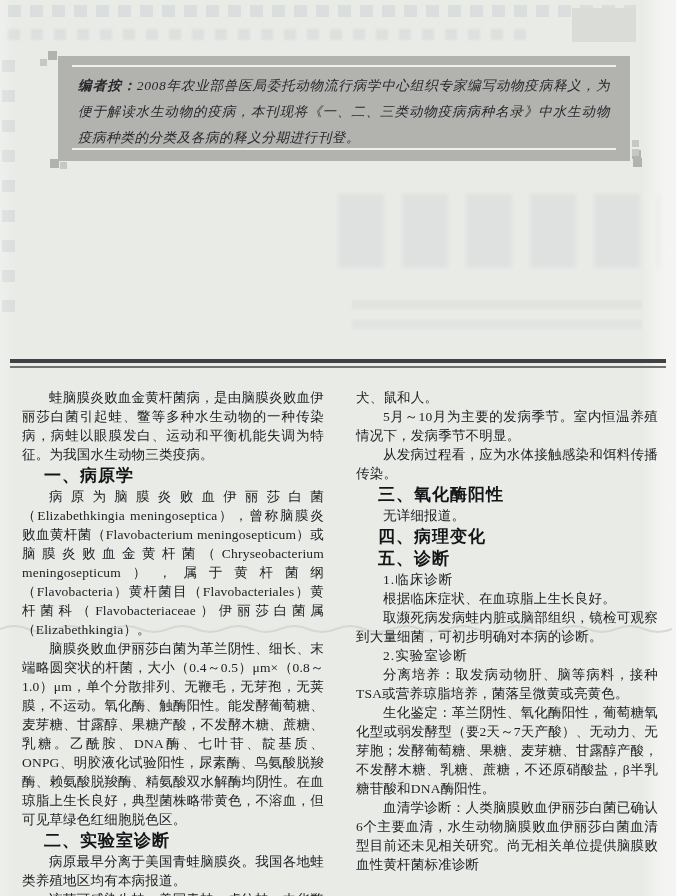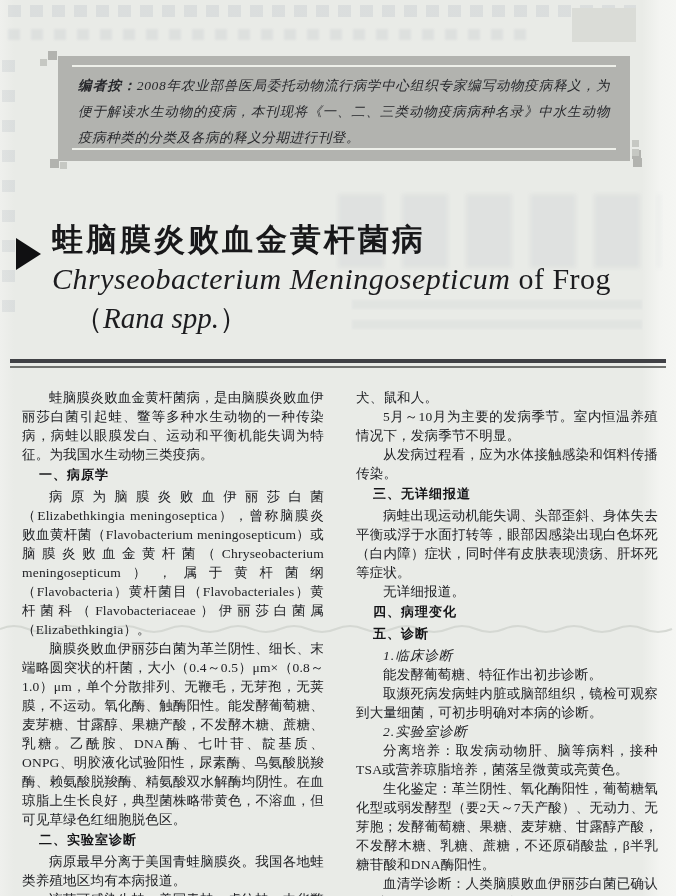--- a/index.html
+++ b/index.html
@@ -66,25 +66,25 @@
   .cols{
     position:absolute; left:22px; right:18px; top:388px; bottom:0;
     display:flex; gap:32px; overflow:hidden; z-index:1;
   }
   .col{flex:1; min-width:0;}
   .blk{margin:0; text-align:justify; letter-spacing:.2px;}
   .para, .cont, .subheading{font-size:13.5px; line-height:19px;}
   .para{text-indent:2em;}
   .cont{text-indent:0;}
   .heading{
-    font-family:Liberation Mono, monospace;
-    font-weight:bold; font-size:13px; line-height:21px;
+    font-family:Liberation Sans, sans-serif;
+    font-weight:bold; font-size:17px; line-height:21px;
     text-indent:1.3em; letter-spacing:1px; color:#141417; margin:1px 0;
   }
-  .subheading{font-style:italic; text-indent:2em; letter-spacing:1px;}
+  .subheading{text-indent:2em; letter-spacing:1px;}
 </style>
 </head>
 <body>
 
 <div class="page">
 
   <div class="ghost g-top1"></div>
   <div class="ghost g-top2"></div>
   <div class="ghost g-tr"></div>
   <div class="ghost g-left"></div>
@@ -97,50 +97,43 @@
   <div class="ed-box">
     <div class="orn tl"></div>
     <div class="orn tr"></div>
     <div class="orn bl"></div>
     <div class="orn br"></div>
     <div class="ed-inner">
       <p class="ed-text"><b>编者按：</b><span>2008年农业部兽医局委托动物流行病学中心组织专家编写动物疫病释义，为便于解读水生动物的疫病，本刊现将《一、二、三类动物疫病病种名录》中水生动物疫病种类的分类及各病的释义分期进行刊登。</span></p>
     </div>
   </div>
 
-  <div class="title-block">
-    <div class="tri"></div>
-    <h1 class="title-zh">蛙脑膜炎败血金黄杆菌病</h1>
-    <div class="title-en"><i>Chryseobacterium Meningosepticum</i><span> of Frog</span></div>
-    <div class="title-latin"><span>（</span><i>Rana spp.</i><span>）</span></div>
-  </div>
 
   <div class="rule"></div>
 
   <div class="cols">
     <div class="col">
         <div class="blk para">蛙脑膜炎败血金黄杆菌病，是由脑膜炎败血伊丽莎白菌引起蛙、鳖等多种水生动物的一种传染病，病蛙以眼膜发白、运动和平衡机能失调为特征。为我国水生动物三类疫病。</div>
         <div class="blk heading">一、病原学</div>
         <div class="blk para">病原为脑膜炎败血伊丽莎白菌（Elizabethkingia meningoseptica），曾称脑膜炎败血黄杆菌（Flavobacterium meningosepticum）或脑膜炎败血金黄杆菌（Chryseobacterium meningosepticum），属于黄杆菌纲（Flavobacteria）黄杆菌目（Flavobacteriales）黄杆菌科（Flavobacteriaceae）伊丽莎白菌属（Elizabethkingia）。</div>
         <div class="blk para">脑膜炎败血伊丽莎白菌为革兰阴性、细长、末端略圆突状的杆菌，大小（0.4～0.5）μm×（0.8～1.0）μm，单个分散排列、无鞭毛，无芽孢，无荚膜，不运动。氧化酶、触酶阳性。能发酵葡萄糖、麦芽糖、甘露醇、果糖产酸，不发酵木糖、蔗糖、乳糖。乙酰胺、DNA酶、七叶苷、靛基质、ONPG、明胶液化试验阳性，尿素酶、鸟氨酸脱羧酶、赖氨酸脱羧酶、精氨酸双水解酶均阴性。在血琼脂上生长良好，典型菌株略带黄色，不溶血，但可见草绿色红细胞脱色区。</div>
         <div class="blk heading">二、实验室诊断</div>
         <div class="blk para">病原最早分离于美国青蛙脑膜炎。我国各地蛙类养殖地区均有本病报道。</div>
         <div class="blk para">该菌可感染牛蛙、美国青蛙、虎纹蛙、中华鳖和沙鳖等各种养殖蛙类和鳖类，蛙是主要宿主，也可感染猫、</div>
       </div>
     <div class="col">
         <div class="blk cont">犬、鼠和人。</div>
         <div class="blk para">5月～10月为主要的发病季节。室内恒温养殖情况下，发病季节不明显。</div>
         <div class="blk para">从发病过程看，应为水体接触感染和饵料传播传染。</div>
-        <div class="blk heading">三、无详细报道</div>
-        <div class="blk para">病蛙出现运动机能失调、头部歪斜、身体失去平衡或浮于水面打转等，眼部因感染出现白色坏死（白内障）症状，同时伴有皮肤表现溃疡、肝坏死等症状。</div>
+        <div class="blk heading">三、氧化酶阳性</div>
         <div class="blk para">无详细报道。</div>
         <div class="blk heading">四、病理变化</div>
         <div class="blk heading">五、诊断</div>
         <div class="blk subheading">1.临床诊断</div>
-        <div class="blk para">能发酵葡萄糖、特征作出初步诊断。</div>
+        <div class="blk para">根据临床症状、在血琼脂上生长良好。</div>
         <div class="blk para">取濒死病发病蛙内脏或脑部组织，镜检可观察到大量细菌，可初步明确对本病的诊断。</div>
         <div class="blk subheading">2.实验室诊断</div>
         <div class="blk para">分离培养：取发病动物肝、脑等病料，接种TSA或营养琼脂培养，菌落呈微黄或亮黄色。</div>
         <div class="blk para">生化鉴定：革兰阴性、氧化酶阳性，葡萄糖氧化型或弱发酵型（要2天～7天产酸）、无动力、无芽胞；发酵葡萄糖、果糖、麦芽糖、甘露醇产酸，不发酵木糖、乳糖、蔗糖，不还原硝酸盐，β半乳糖苷酸和DNA酶阳性。</div>
         <div class="blk para">血清学诊断：人类脑膜败血伊丽莎白菌已确认6个主要血清，水生动物脑膜败血伊丽莎白菌血清型目前还未见相关研究。尚无相关单位提供脑膜败血性黄杆菌标准诊断</div>
       </div>
   </div>
 
 </div>
 

